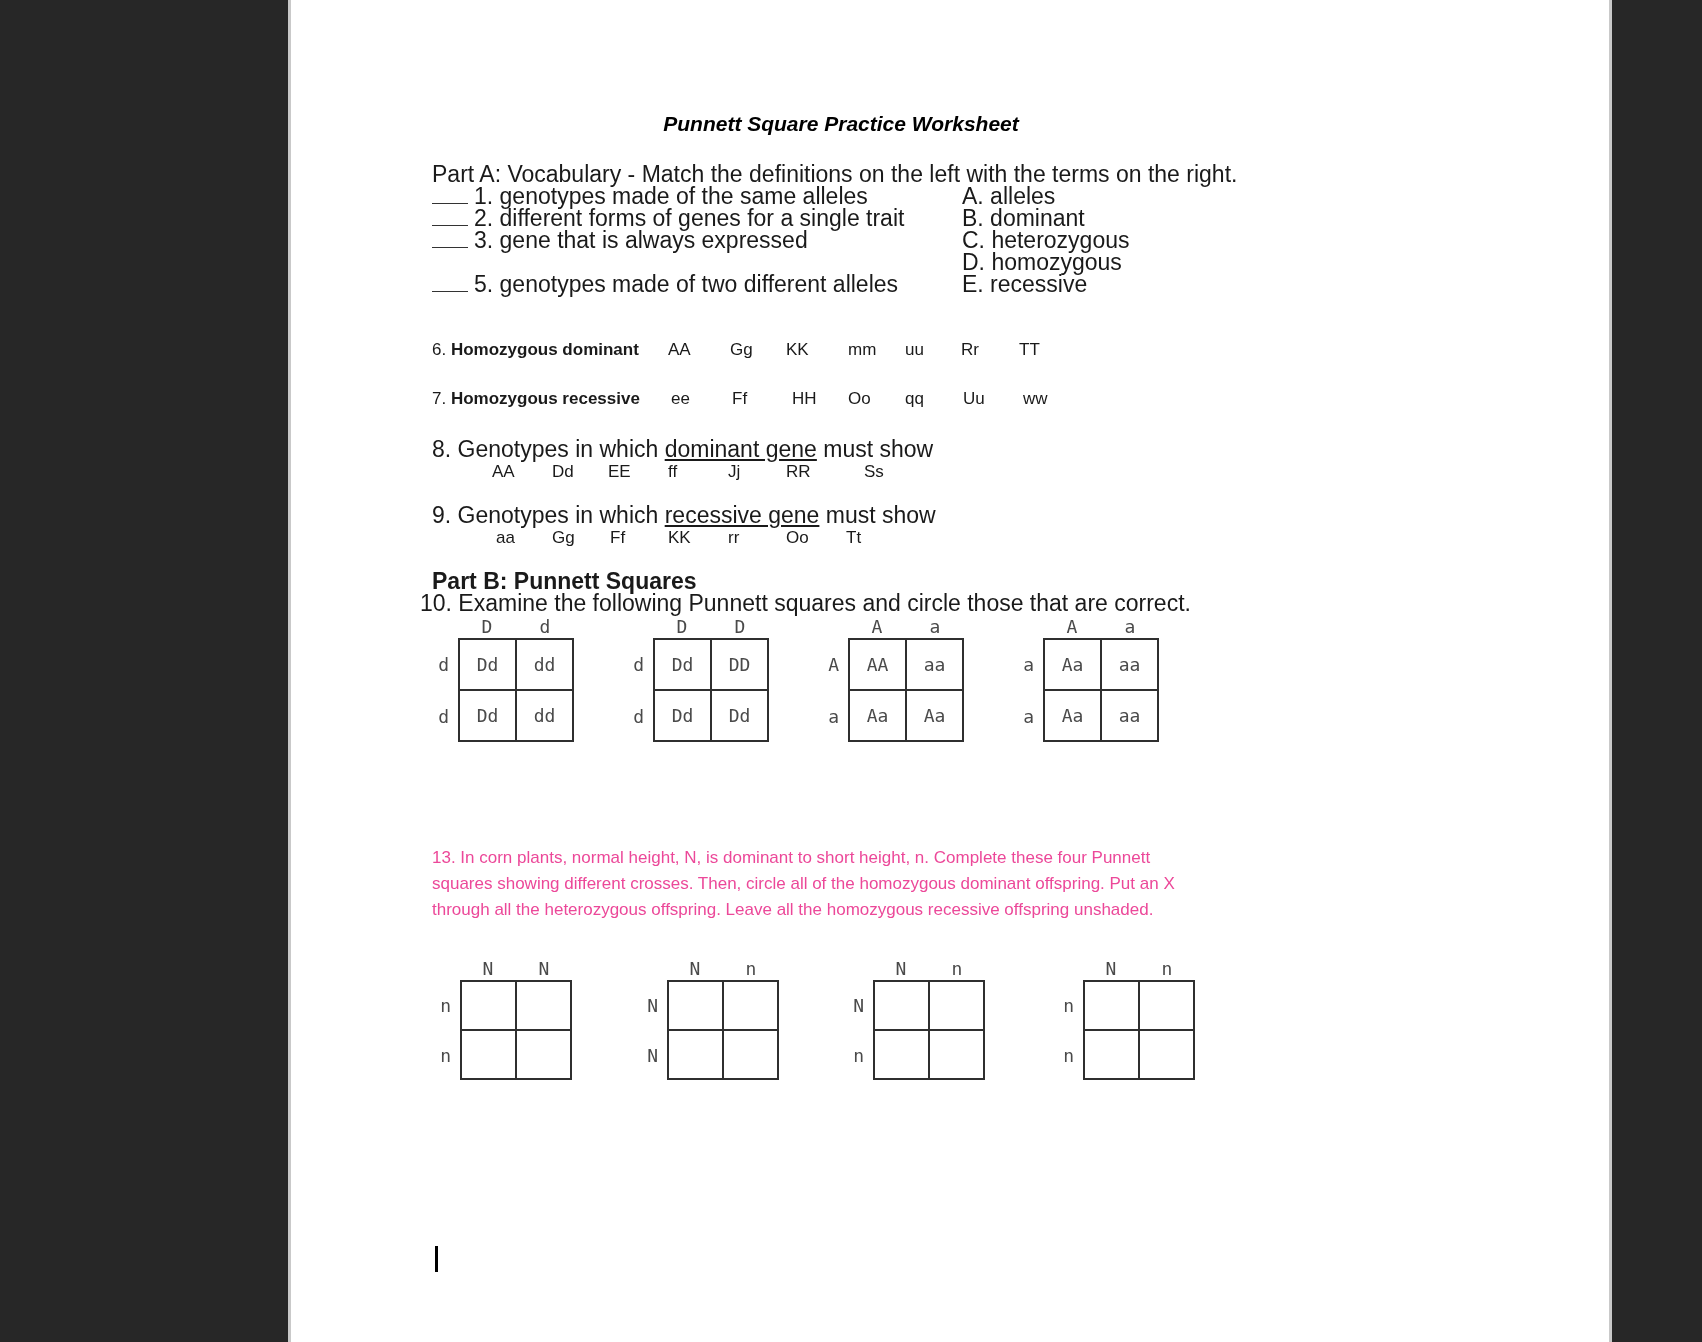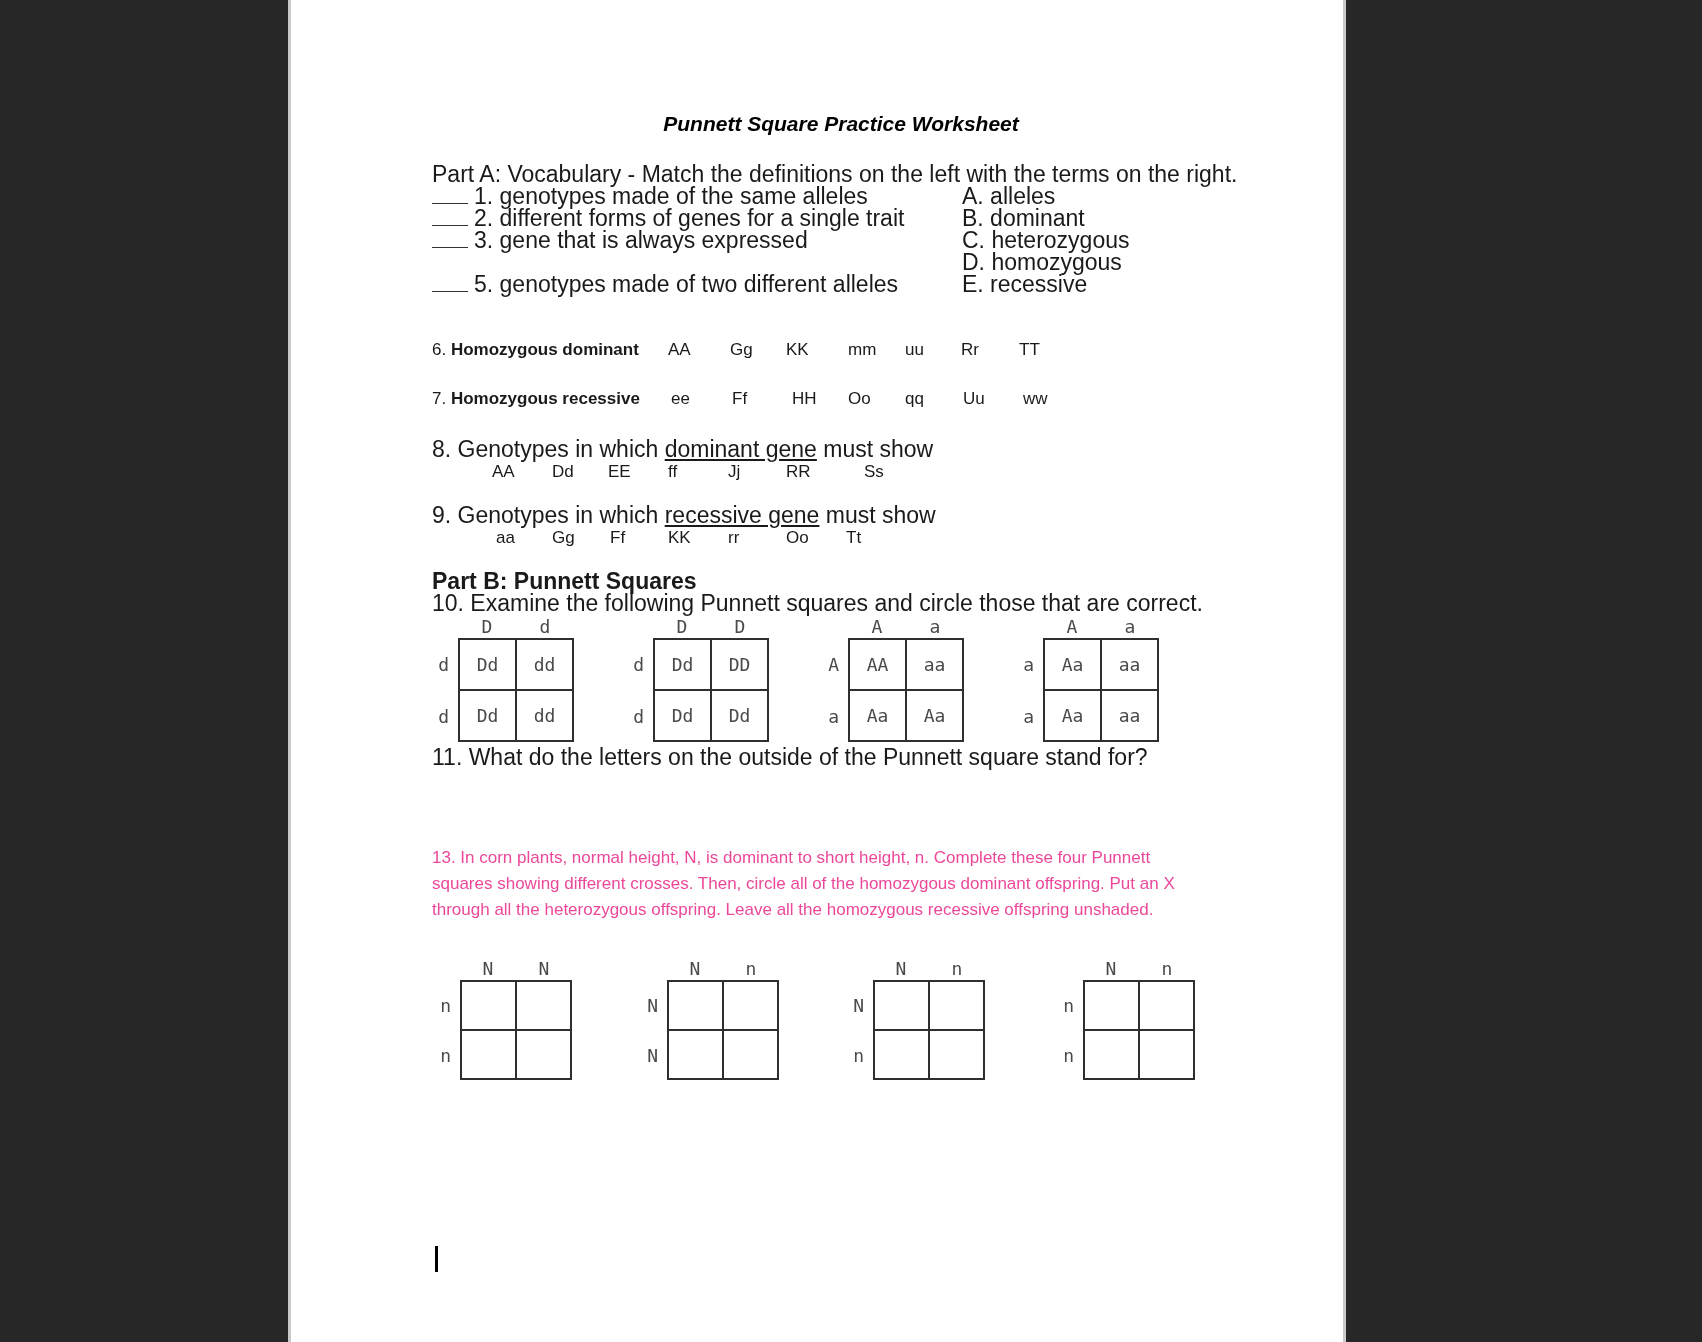--- a/index.html
+++ b/index.html
@@ -2,21 +2,21 @@
 <html><head>
 <meta charset="utf-8">
 <style>
   * { margin:0; padding:0; box-sizing:border-box; }
   html,body { width:1702px; height:1342px; }
   body { font-family:"Liberation Sans", sans-serif; background:#272727; position:relative; overflow:hidden; }
 
   .screen { position:absolute; inset:0; background:#272727; }
 
   .page {
-    position:absolute; left:288px; top:0; width:1058px; height:1342px;
+    position:absolute; left:288px; top:0; width:1324px; height:1342px;
     background:#ffffff;
     border-left:3px solid #c9c9c9; border-right:3px solid #c9c9c9;
     color:#1a1a1a;
   }
   .line { position:absolute; font-size:23px; line-height:22px; white-space:nowrap; color:#1a1a1a; }
   .bold { font-weight:bold; }
   .ul { text-decoration:underline; }
 
   .doc-title {
     position:absolute; top:112px; left:0; width:1100px; text-align:center;
@@ -122,21 +122,21 @@
       <span class="opt" style="left:64px">aa</span>
       <span class="opt" style="left:120px">Gg</span>
       <span class="opt" style="left:178px">Ff</span>
       <span class="opt" style="left:236px">KK</span>
       <span class="opt" style="left:296px">rr</span>
       <span class="opt" style="left:354px">Oo</span>
       <span class="opt" style="left:414px">Tt</span>
     </div>
 
     <div class="line bold" style="left:141px; top:570px">Part B: Punnett Squares</div>
-    <div class="line" style="left:141px; top:592px">10. Examine the following Punnett squares and circle those that are correct.</div>
+    <div class="line" style="left:129px; top:592px">10. Examine the following Punnett squares and circle those that are correct.</div>
 
     <div class="psq" style="left:141px; top:616px">
       <div class="psq-cols">
           <span>D</span>
           <span>d</span>
         </div>
       <div class="psq-rows">
           <span>d</span>
           <span>d</span>
         </div>
@@ -216,21 +216,20 @@
               <td>aa</td>
             </tr>
         <tr>
               <td>Aa</td>
               <td>aa</td>
             </tr>
       </tbody>
         </table>
     </div>
 
-    <div class="line" style="left:141px; top:746px">11. What do the letters on the outside of the Punnett square stand for?</div>
 
     <div class="para" style="left:141px; top:845px">13. In corn plants, normal height, N, is dominant to short height, n. Complete these four Punnett squares showing different crosses. Then, circle all of the homozygous dominant offspring. Put an X through all the heterozygous offspring. Leave all the homozygous recessive offspring unshaded.</div>
 
     <div class="psq psq-b" style="left:143px; top:958px">
       <div class="psq-cols">
           <span>N</span>
           <span>N</span>
         </div>
       <div class="psq-rows">
           <span>n</span>

